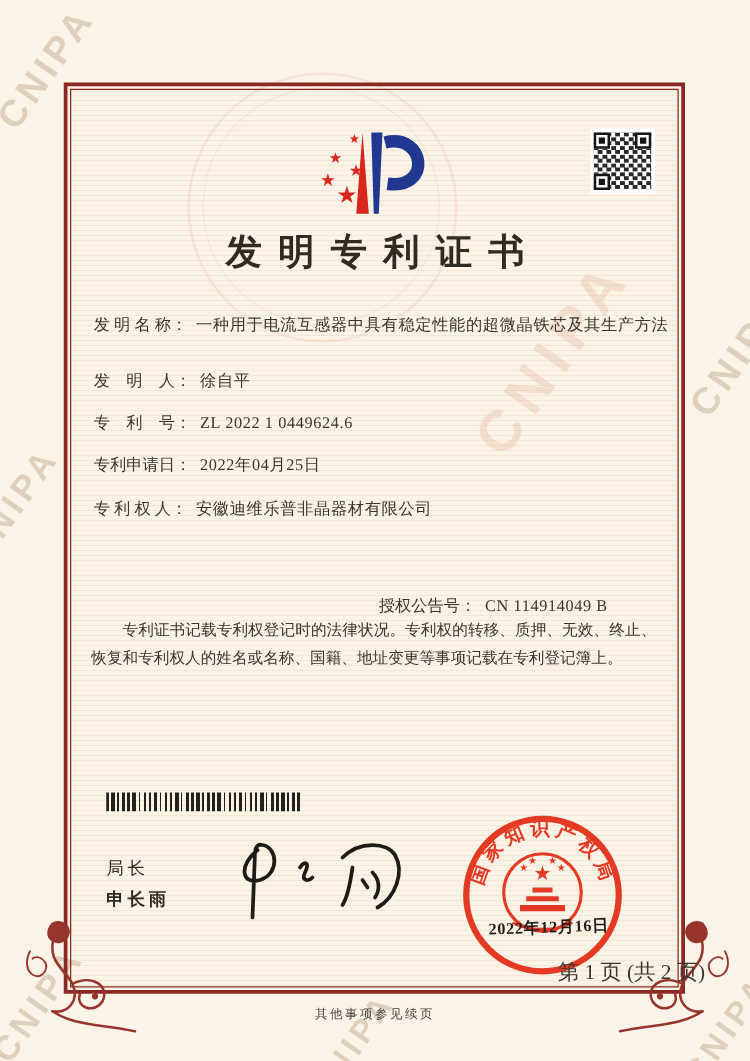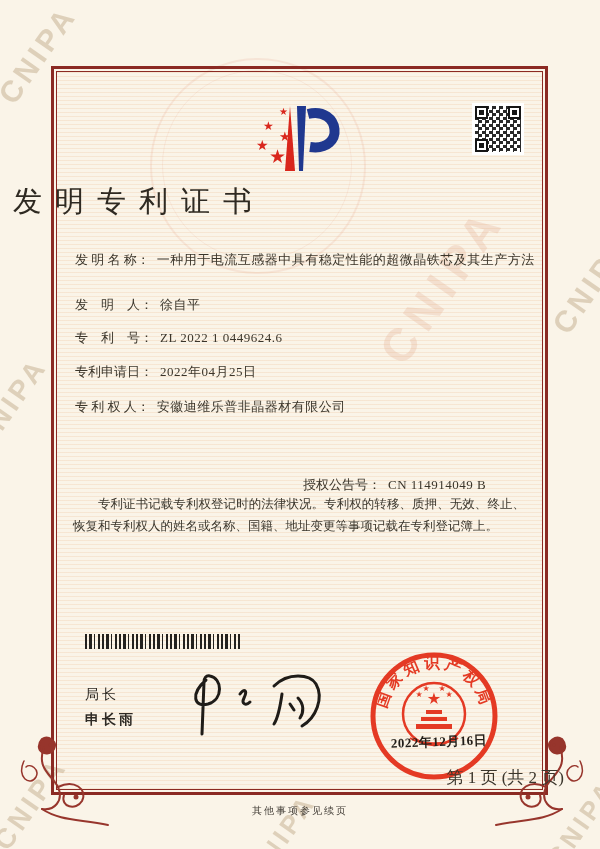--- a/index.html
+++ b/index.html
@@ -41,21 +41,21 @@
   .logo .s4{left:8px;top:39px;font-size:14px;}
   .logo .s5{left:21px;top:47px;font-size:19px;}
   .logo svg{position:absolute;left:0;top:0;}
 
   .qr{position:absolute;left:472px;top:103px;width:52px;height:52px;background:#fff;z-index:2;}
   .qr-cells{position:absolute;inset:3px;background:repeating-conic-gradient(#161616 0% 25%, transparent 0% 50%) 0 0/7px 7px;opacity:.92;}
   .qf{position:absolute;width:13px;height:13px;border:2.5px solid #161616;background:#fff;box-sizing:border-box;}
   .qf::after{content:"";position:absolute;inset:2px;background:#161616;}
   .qf-tl{left:3px;top:3px;} .qf-tr{right:3px;top:3px;} .qf-bl{left:3px;bottom:3px;}
 
-  .title{position:absolute;left:0;right:0;top:182px;font-size:29px;font-weight:normal;
+  .title{position:absolute;left:0;right:0;top:182px;text-align:center;font-size:29px;font-weight:bold;
          letter-spacing:13px;text-indent:13px;color:#2f2a22;z-index:2;}
 
   
   .frow{position:absolute;left:75px;font-size:13px;white-space:nowrap;z-index:2;color:#3b352a;}
   .flabel{margin-right:7px;}
   .fvalue{letter-spacing:0.5px;}
   .r0{top:251px;} .r1{top:296px;} .r2{top:329px;} .r3{top:363px;}
   .r4{top:398px;} .r5{top:433px;} .r6{top:468px;} .r7{top:476px;left:303px;}
 
   

